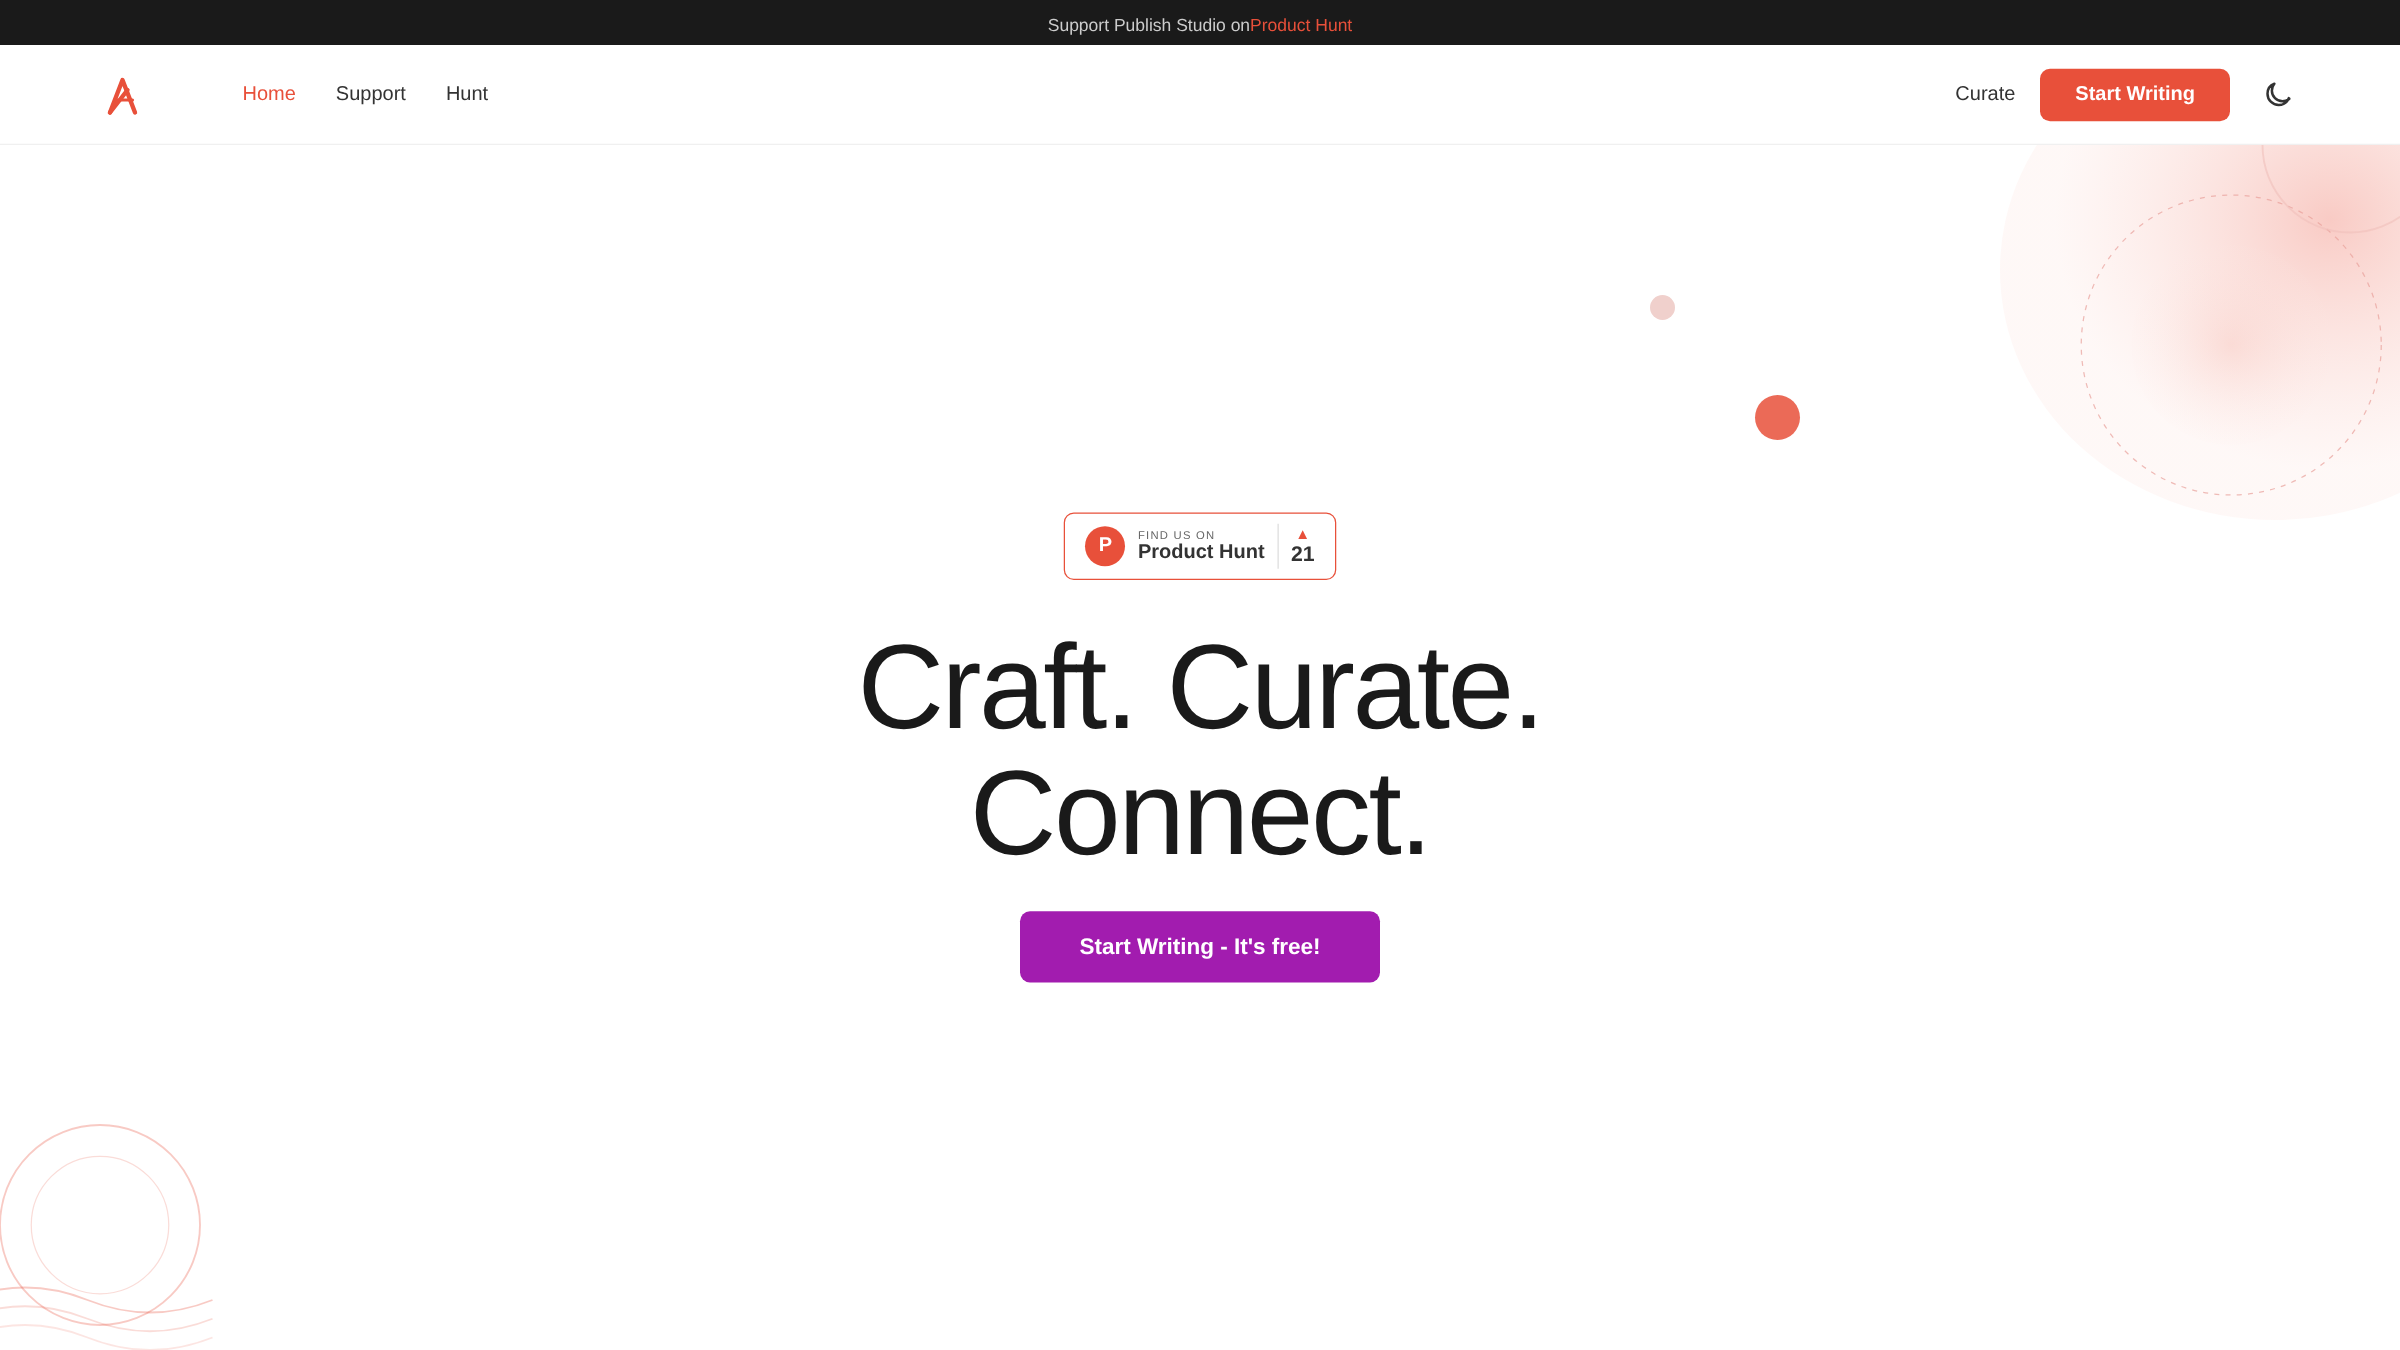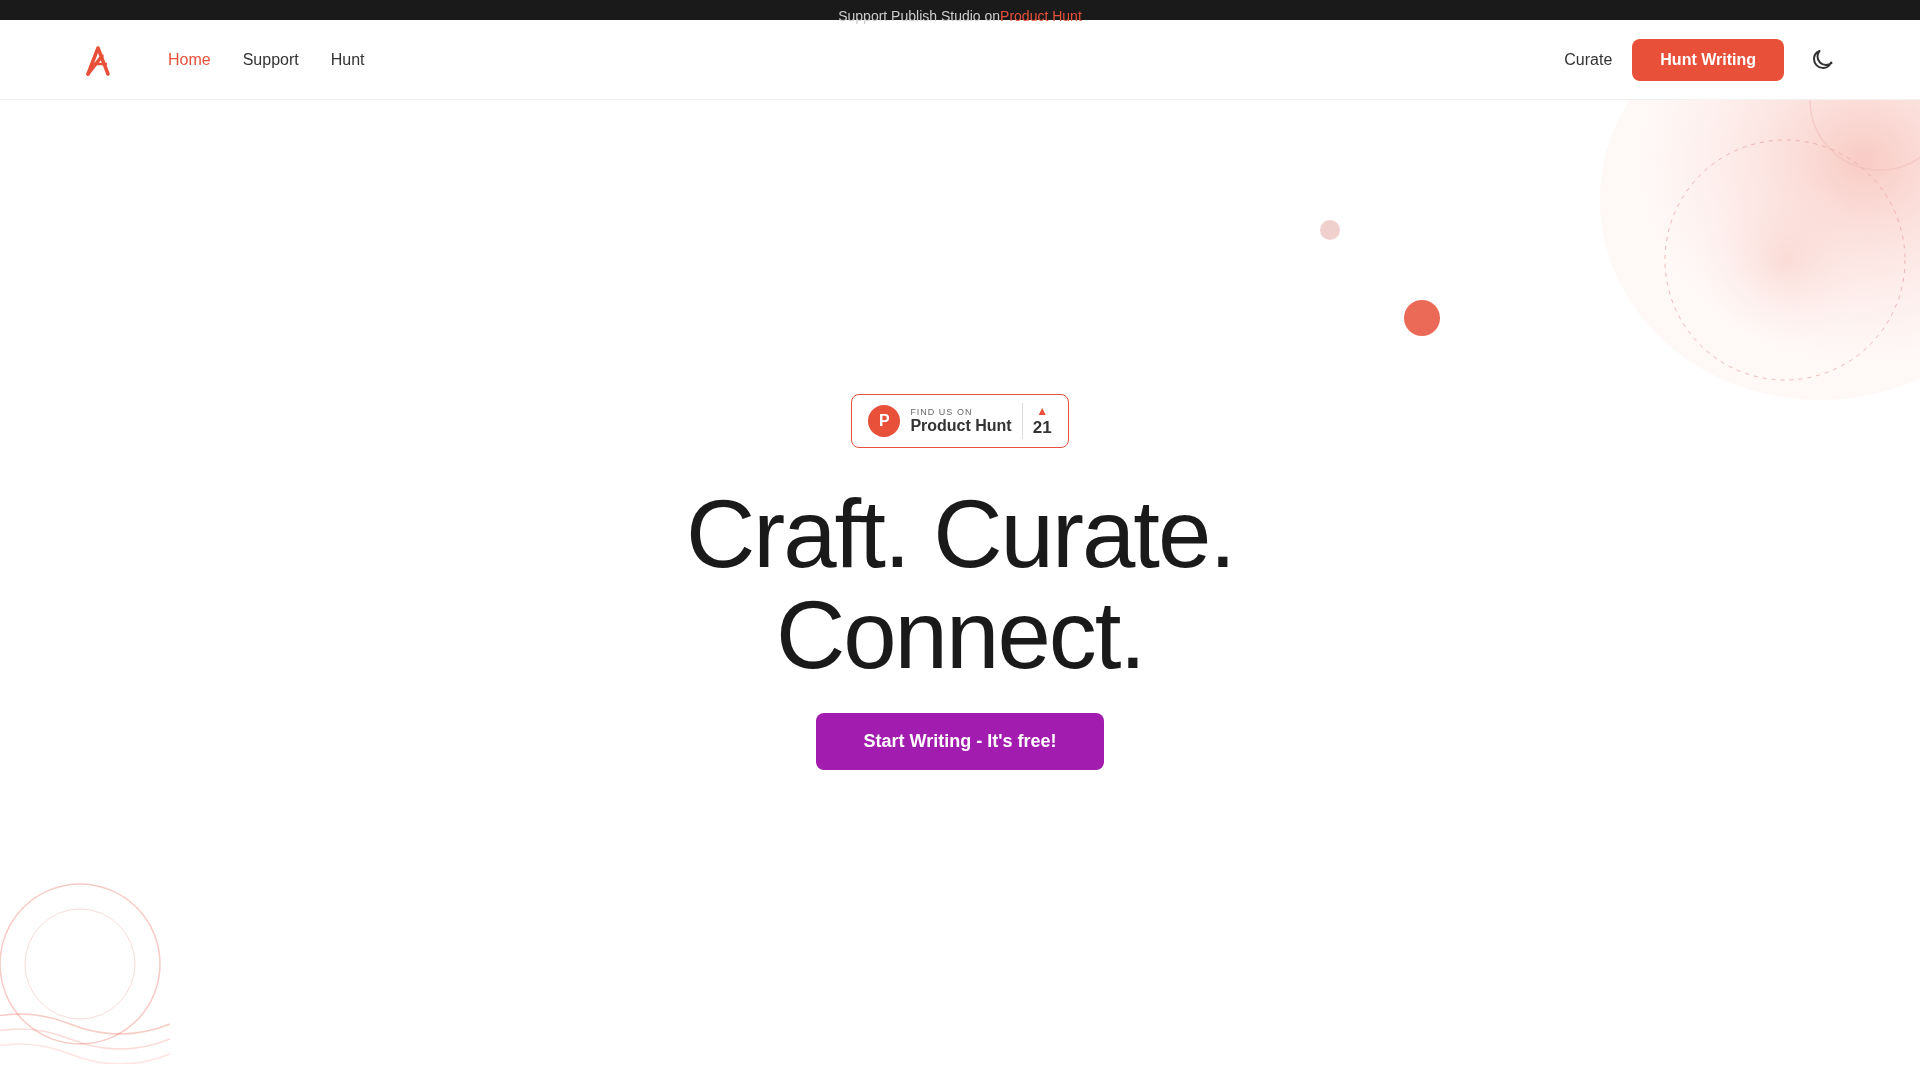--- a/index.html
+++ b/index.html
@@ -5,44 +5,44 @@
     * { margin: 0; padding: 0; box-sizing: border-box; }
     body { font-family: -apple-system, BlinkMacSystemFont, 'Segoe UI', sans-serif; background: #fff; overflow-x: hidden; width: 1920px; height: 1080px; }
 
     
     .top-banner {
       background: #1a1a1a;
       color: #ccc;
       text-align: center;
       padding: 8px 0;
       font-size: 14px;
-      height: 20px;
-      display: flex;
-      align-items: flex-start;
+      height: 36px;
+      display: flex;
+      align-items: flex-end;
       justify-content: center;
     }
     .top-banner a { color: #e8503a; text-decoration: none; }
 
     
     .navbar {
       display: flex;
       align-items: center;
       justify-content: space-between;
       padding: 0 80px;
       height: 80px;
       background: #fff;
       border-bottom: 1px solid #f0f0f0;
     }
     .nav-left { display: flex; align-items: center; gap: 48px; }
     .logo { display: flex; align-items: center; gap: 8px; }
     .logo-icon {
       width: 40px;
       height: 40px;
     }
-    .nav-links { display: flex; gap: 32px; align-items: flex-end; }
+    .nav-links { display: flex; gap: 32px; align-items: flex-end; margin-left: 26px; }
     .nav-link { text-decoration: none; color: #333; font-size: 16px; font-weight: 500; }
     .nav-link.active { color: #e8503a; }
     .nav-right { display: flex; align-items: center; gap: 20px; }
     .login-btn { background: none; border: none; cursor: pointer; font-size: 16px; color: #333; font-weight: 500; }
     .start-writing-btn {
       background: #e8503a;
       color: #fff;
       border: none;
       border-radius: 8px;
       padding: 12px 28px;
@@ -208,21 +208,21 @@
       </svg>
     </div>
     <div class="nav-links">
       <a class="nav-link active" href="#">Home</a>
       <a class="nav-link" href="#">Support</a>
       <a class="nav-link" href="#">Hunt</a>
     </div>
   </div>
   <div class="nav-right">
     <button class="login-btn">Curate</button>
-    <button class="start-writing-btn">Hunt Writing</button>
+    <button class="start-writing-btn">Start Writing</button>
     <button class="dark-mode-btn">
       <svg width="22" height="22" viewBox="0 0 22 22" fill="none" xmlns="http://www.w3.org/2000/svg">
         <path d="M20 13.5C18.8 16.7 15.7 19 12 19C7.03 19 3 14.97 3 10C3 6.3 5.3 3.2 8.5 2C7.17 3.55 6.5 5.4 6.5 7.5C6.5 12.19 10.31 16 15 16C17.1 16 18.95 15.33 20.5 14C20.5 13.83 20.5 13.67 20 13.5Z" stroke="#333" stroke-width="2" fill="none" stroke-linecap="round" stroke-linejoin="round"></path>
       </svg>
     </button>
   </div>
 </nav>
 
 <section class="hero">
 

